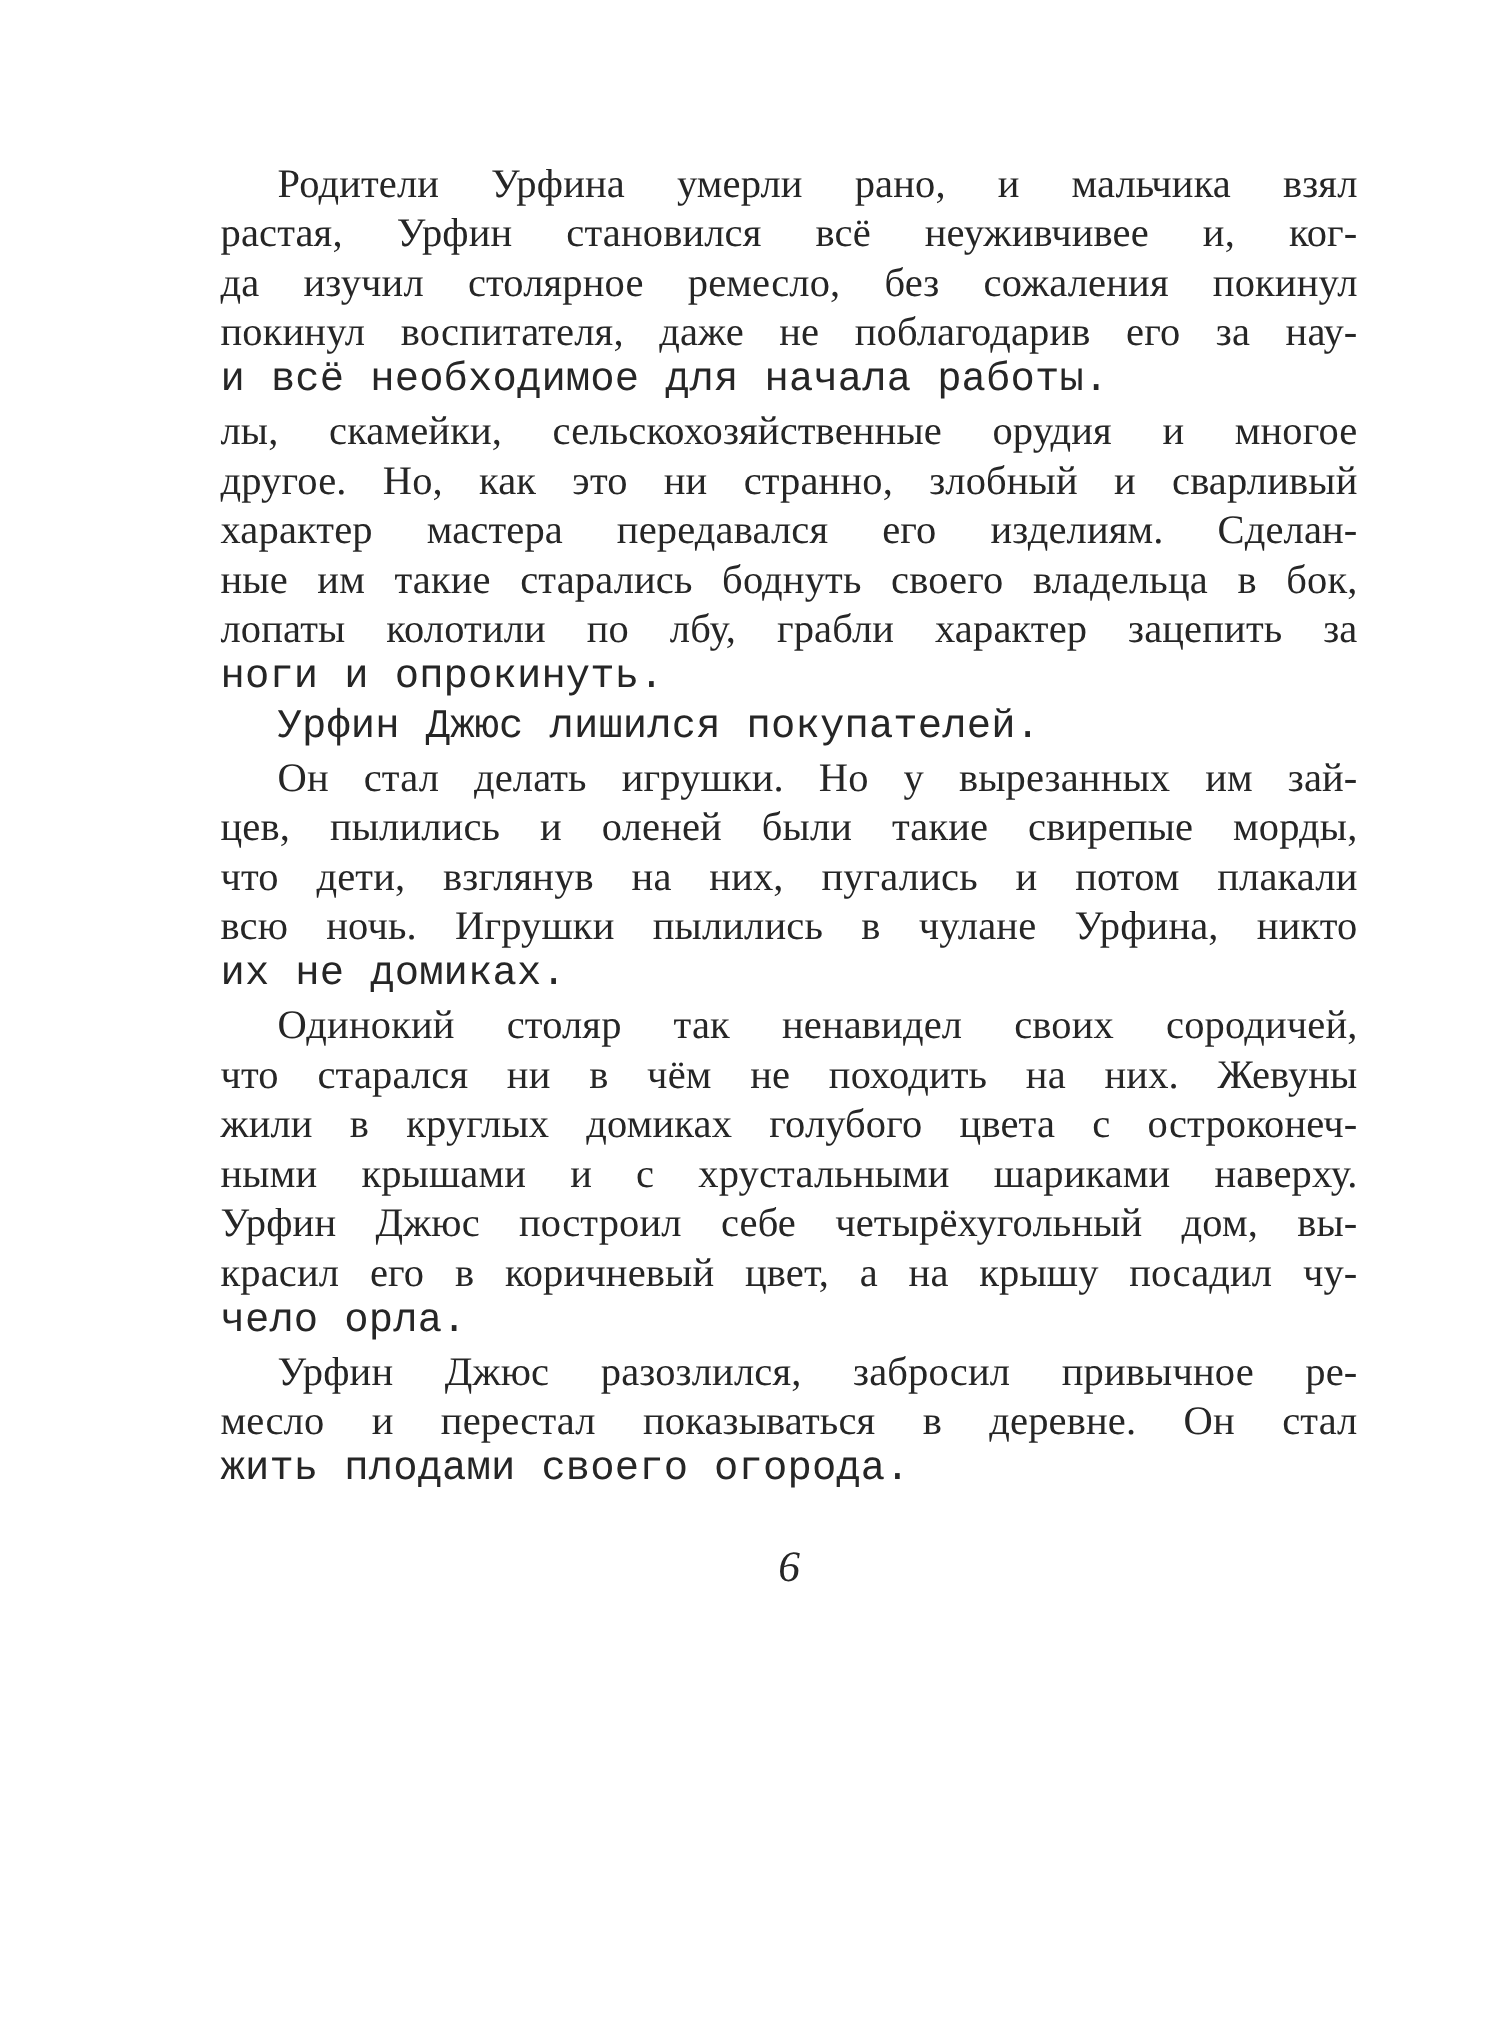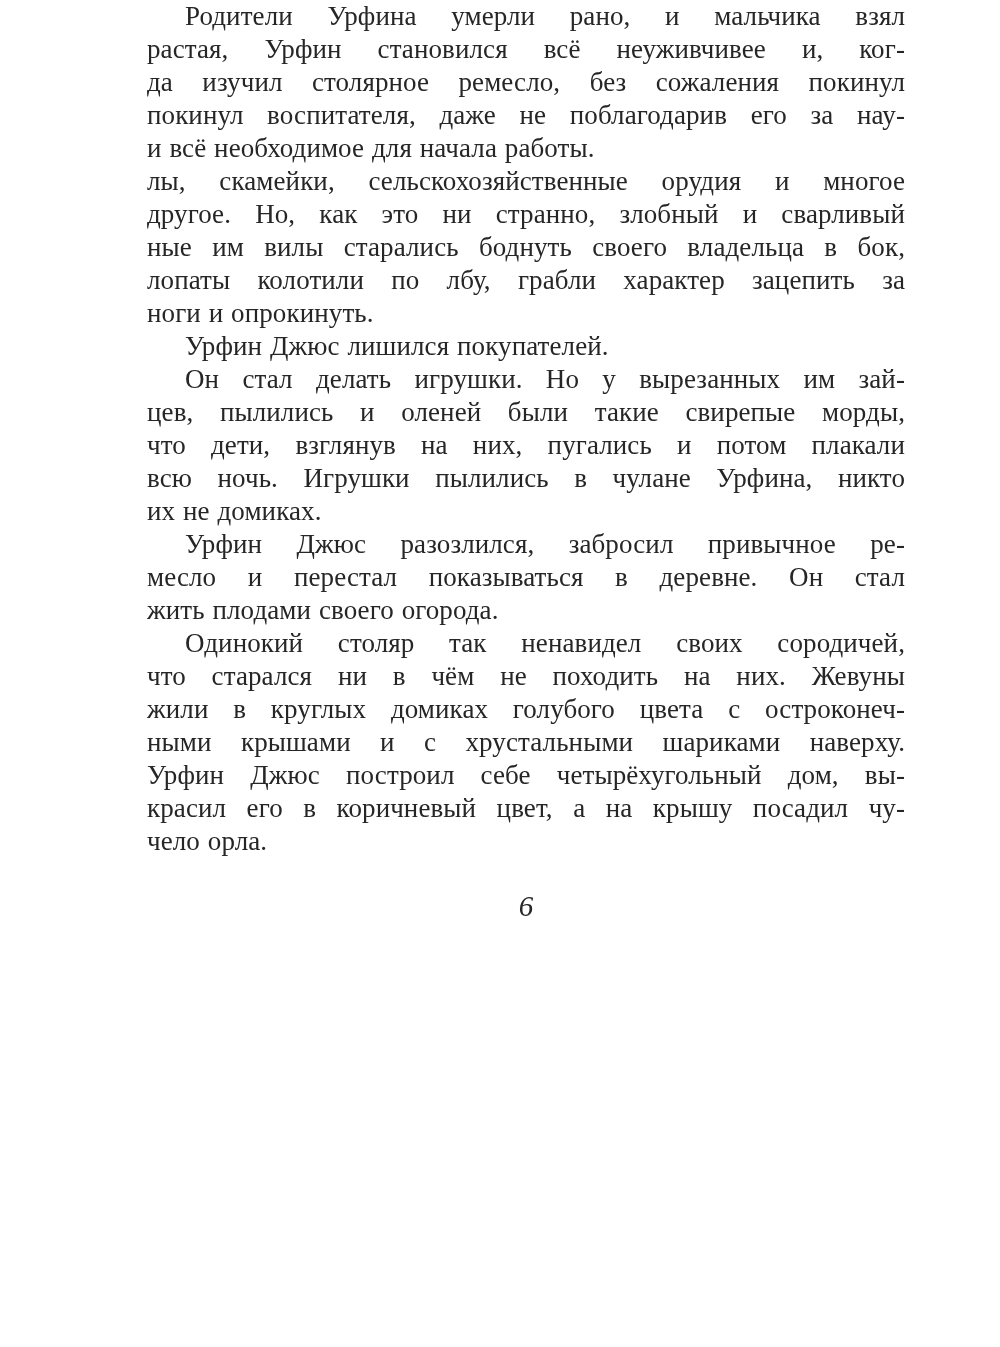--- a/index.html
+++ b/index.html
@@ -12,20 +12,21 @@
     background: #ffffff;
     font-family: "Liberation Serif", "DejaVu Serif", serif;
     overflow: hidden;
   }
   .book-page {
     position: relative;
     width: 1000px;
     height: 1229px;
     background: #ffffff;
     box-sizing: border-box;
+    padding-top: 106px;
   }
   .text-block {
     margin-left: 147px;
     width: 758px;
     color: #262626;
     font-size: 27px;
   }
   .paragraph {
     margin: 0;
     padding: 0;
@@ -37,20 +38,21 @@
     text-align: justify;
     text-align-last: justify;
     letter-spacing: 0.1px;
     word-spacing: 1px;
   }
   .line.first {
     text-indent: 38px;
   }
   .line.last {
     text-align-last: left;
+    font-family: Liberation Mono, monospace;
   }
   .page-number {
     margin-top: 32px;
     margin-left: 147px;
     width: 758px;
     text-align: center;
     font-style: italic;
     font-size: 29px;
     color: #262626;
   }
@@ -63,43 +65,44 @@
       <div class="paragraph">
         <div class="line first">Родители Урфина умерли рано, и мальчика взял</div>
         <div class="line">растая, Урфин становился всё неуживчивее и, ког-</div>
         <div class="line">да изучил столярное ремесло, без сожаления покинул</div>
         <div class="line">покинул воспитателя, даже не поблагодарив его за нау-</div>
         <div class="line last">и всё необходимое для начала работы.</div>
       </div>
       <div class="paragraph">
         <div class="line">лы, скамейки, сельскохозяйственные орудия и многое</div>
         <div class="line">другое. Но, как это ни странно, злобный и сварливый</div>
-        <div class="line">ные им вилы старались боднуть своего владельца в бок,</div>
+        <div class="line">характер мастера передавался его изделиям. Сделан-</div>
+        <div class="line">ные им такие старались боднуть своего владельца в бок,</div>
         <div class="line">лопаты колотили по лбу, грабли характер зацепить за</div>
         <div class="line last">ноги и опрокинуть.</div>
       </div>
       <div class="paragraph">
         <div class="line first last">Урфин Джюс лишился покупателей.</div>
       </div>
       <div class="paragraph">
         <div class="line first">Он стал делать игрушки. Но у вырезанных им зай-</div>
         <div class="line">цев, пылились и оленей были такие свирепые морды,</div>
         <div class="line">что дети, взглянув на них, пугались и потом плакали</div>
         <div class="line">всю ночь. Игрушки пылились в чулане Урфина, никто</div>
         <div class="line last">их не домиках.</div>
       </div>
       <div class="paragraph">
-        <div class="line first">Урфин Джюс разозлился, забросил привычное ре-</div>
-        <div class="line">месло и перестал показываться в деревне. Он стал</div>
-        <div class="line last">жить плодами своего огорода.</div>
-      </div>
-      <div class="paragraph">
         <div class="line first">Одинокий столяр так ненавидел своих сородичей,</div>
         <div class="line">что старался ни в чём не походить на них. Жевуны</div>
         <div class="line">жили в круглых домиках голубого цвета с остроконеч-</div>
         <div class="line">ными крышами и с хрустальными шариками наверху.</div>
         <div class="line">Урфин Джюс построил себе четырёхугольный дом, вы-</div>
         <div class="line">красил его в коричневый цвет, а на крышу посадил чу-</div>
         <div class="line last">чело орла.</div>
       </div>
+      <div class="paragraph">
+        <div class="line first">Урфин Джюс разозлился, забросил привычное ре-</div>
+        <div class="line">месло и перестал показываться в деревне. Он стал</div>
+        <div class="line last">жить плодами своего огорода.</div>
+      </div>
     </div>
   <div class="page-number">6</div>
 </div>
 
 </body></html>

